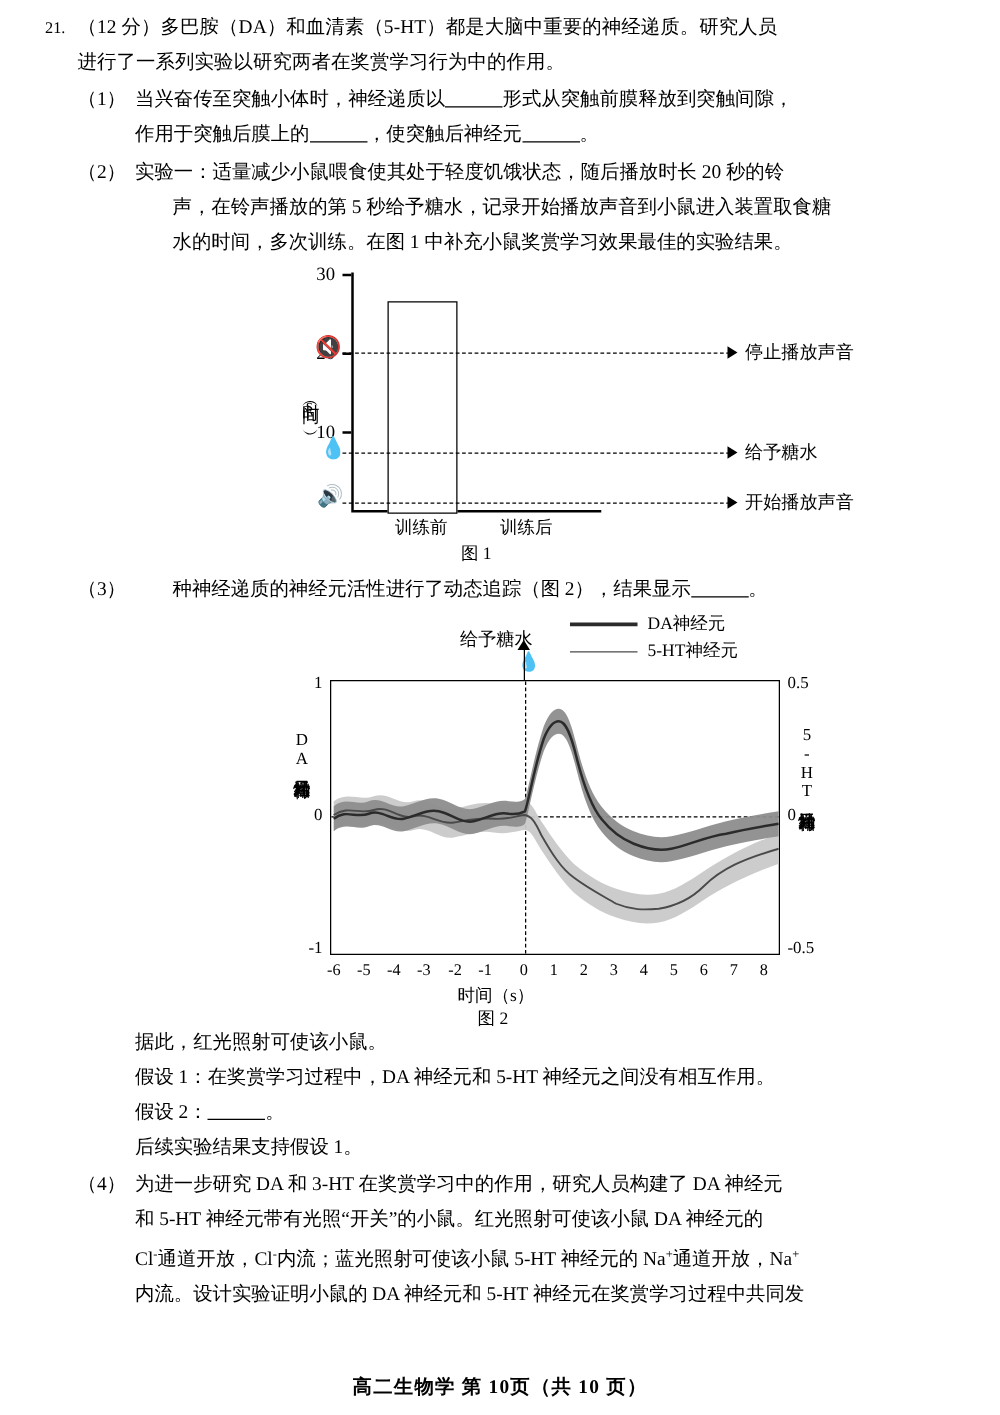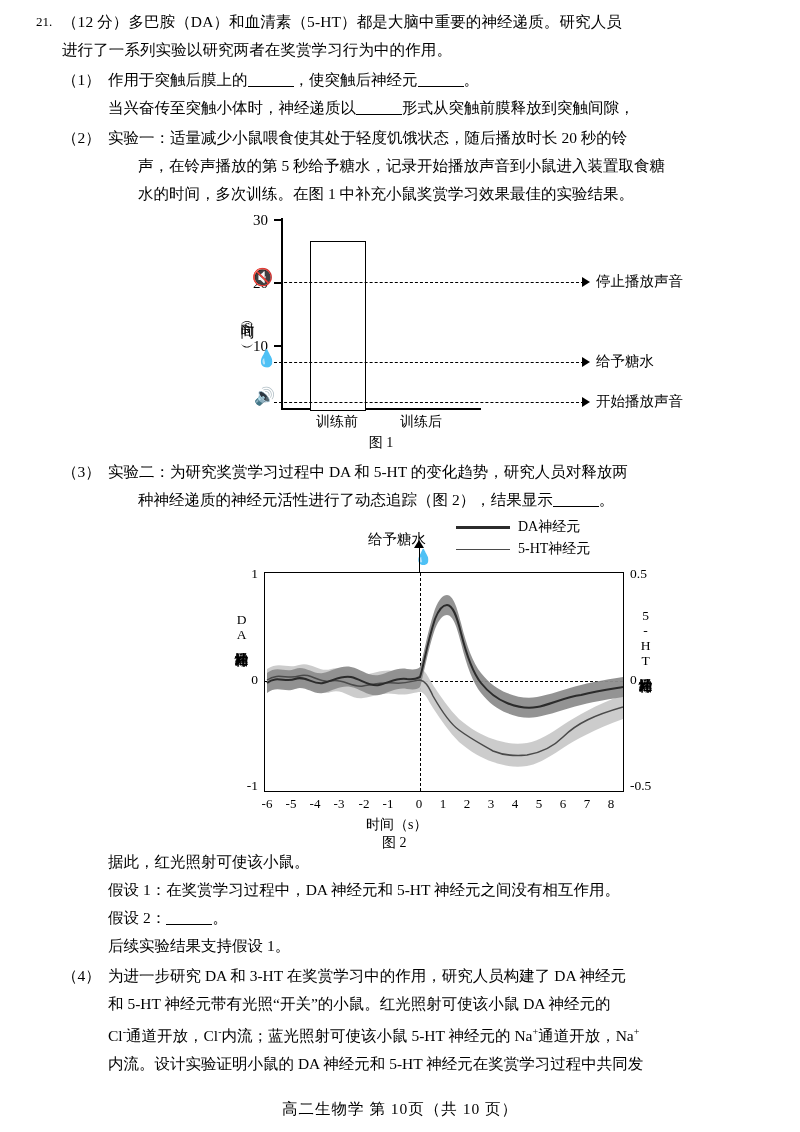--- a/index.html
+++ b/index.html
@@ -280,21 +280,21 @@
     border-left: 5px solid transparent;
     border-right: 5px solid transparent;
   }
   .footer {
     position: absolute;
     left: 0;
     right: 0;
     bottom: 12px;
     text-align: center;
     font-size: 15.5px;
-    font-weight: normal;
+    font-weight: bold;
     letter-spacing: 1px;
   }
   .tail-line {
     font-size: 15.5px;
     line-height: 28px;
   }
   sup { font-size: 10px; }
 </style>
 </head>
 <body>
@@ -304,24 +304,24 @@
   <div class="q-row">
     <div class="q-num">21.</div>
     <div class="q-body">
       <div class="line">（12 分）多巴胺（DA）和血清素（5-HT）都是大脑中重要的神经递质。研究人员</div>
       <div class="line">进行了一系列实验以研究两者在奖赏学习行为中的作用。</div>
 
       <div class="sub-row">
         <div class="sub-label">（1）</div>
         <div class="sub-text">
           <div>
-            <span>作用于突触后膜上的</span><span class="blank"></span><span>，使突触后神经元</span><span class="blank"></span><span>。</span>
+            <span>当兴奋传至突触小体时，神经递质以</span><span class="blank"></span><span>形式从突触前膜释放到突触间隙，</span>
           </div>
           <div>
-            <span>当兴奋传至突触小体时，神经递质以</span><span class="blank"></span><span>形式从突触前膜释放到突触间隙，</span>
+            <span>作用于突触后膜上的</span><span class="blank"></span><span>，使突触后神经元</span><span class="blank"></span><span>。</span>
           </div>
         </div>
       </div>
 
       <div class="sub-row">
         <div class="sub-label">（2）</div>
         <div class="sub-text">
           <div>实验一：适量减少小鼠喂食使其处于轻度饥饿状态，随后播放时长 20 秒的铃</div>
           <div style="padding-left:30px">声，在铃声播放的第 5 秒给予糖水，记录开始播放声音到小鼠进入装置取食糖</div>
           <div style="padding-left:30px">水的时间，多次训练。在图 1 中补充小鼠奖赏学习效果最佳的实验结果。</div>
@@ -366,21 +366,20 @@
       <div class="f1-xlab" style="left:202px; top:201px; width:66px;">训练后</div>
 
       <div class="f1-cap" style="left:165px; top:222px;">图 1</div>
     </div>
   </div>
 
   <div style="margin-top:6px">
     <div class="sub-row">
       <div class="sub-label" style="margin-left:26px; flex:0 0 46px;">（3）</div>
       <div class="sub-text">
-        <div>实验二：为研究奖赏学习过程中 DA 和 5-HT 的变化趋势，研究人员对释放两</div>
         <div style="padding-left:30px">
           <span>种神经递质的神经元活性进行了动态追踪（图 2），结果显示</span><span class="blank"></span><span>。</span>
         </div>
       </div>
     </div>
   </div>
 
   <div class="fig2-wrap">
 
     <div class="legend">

